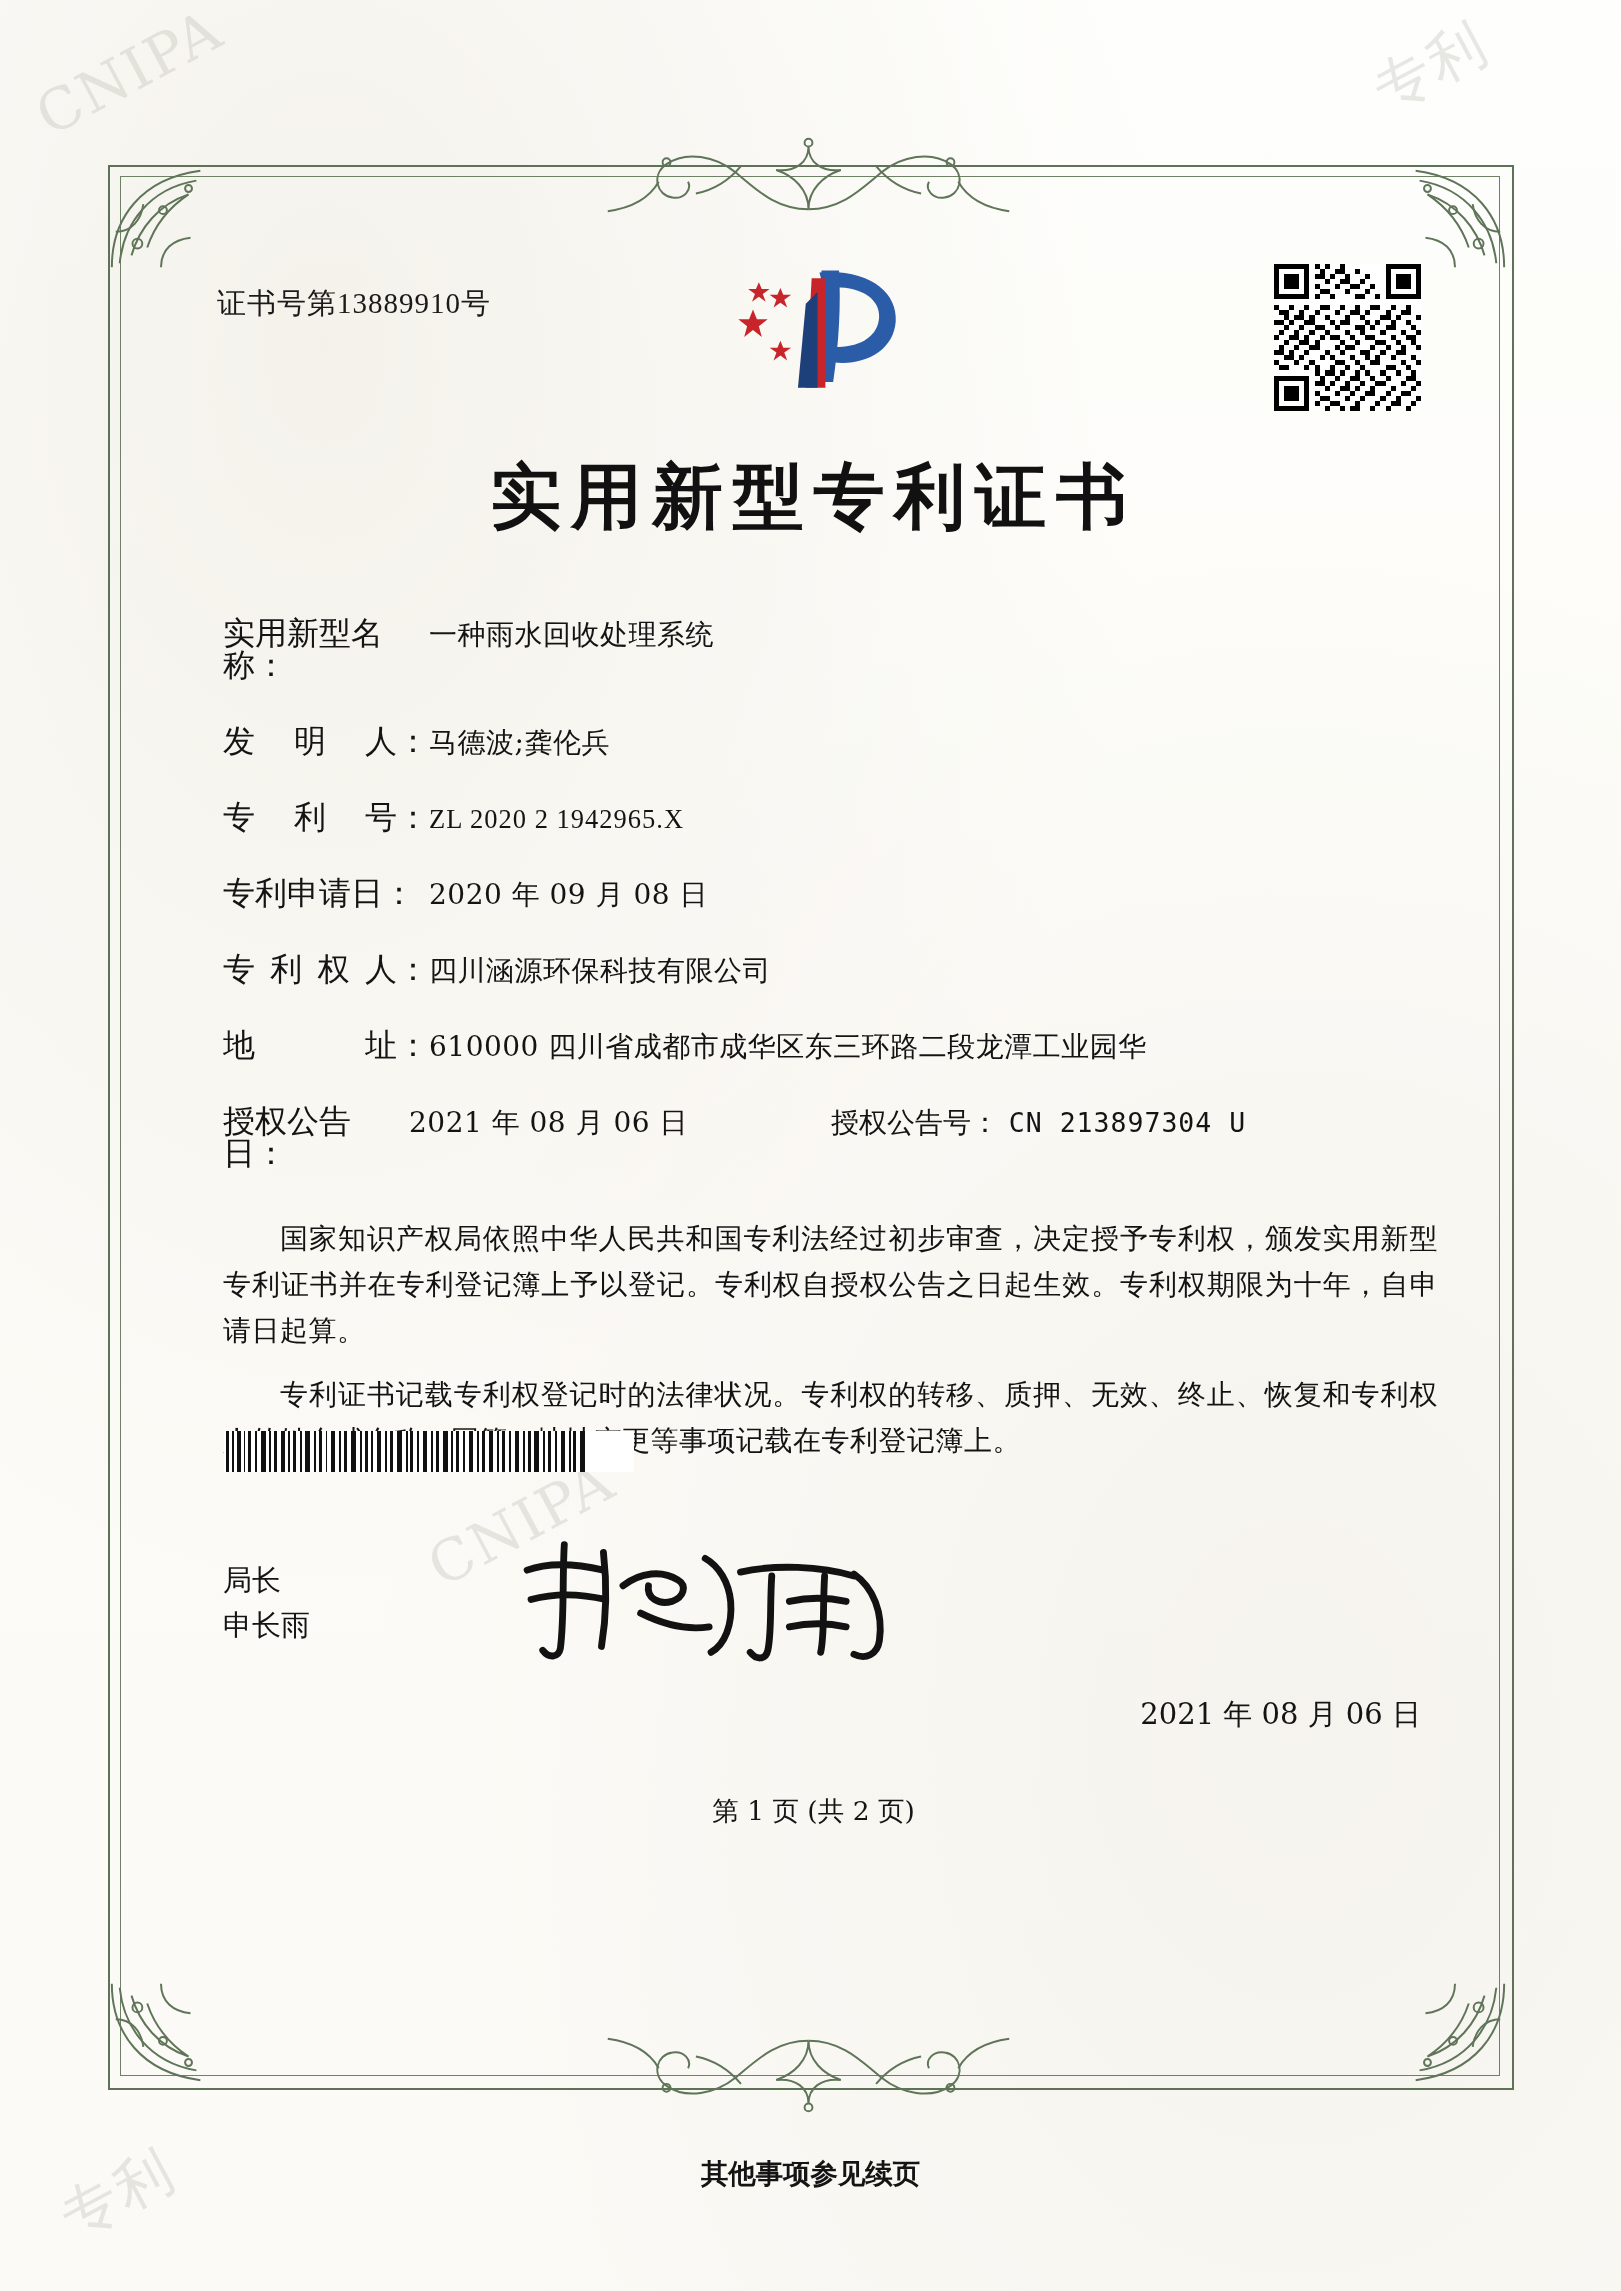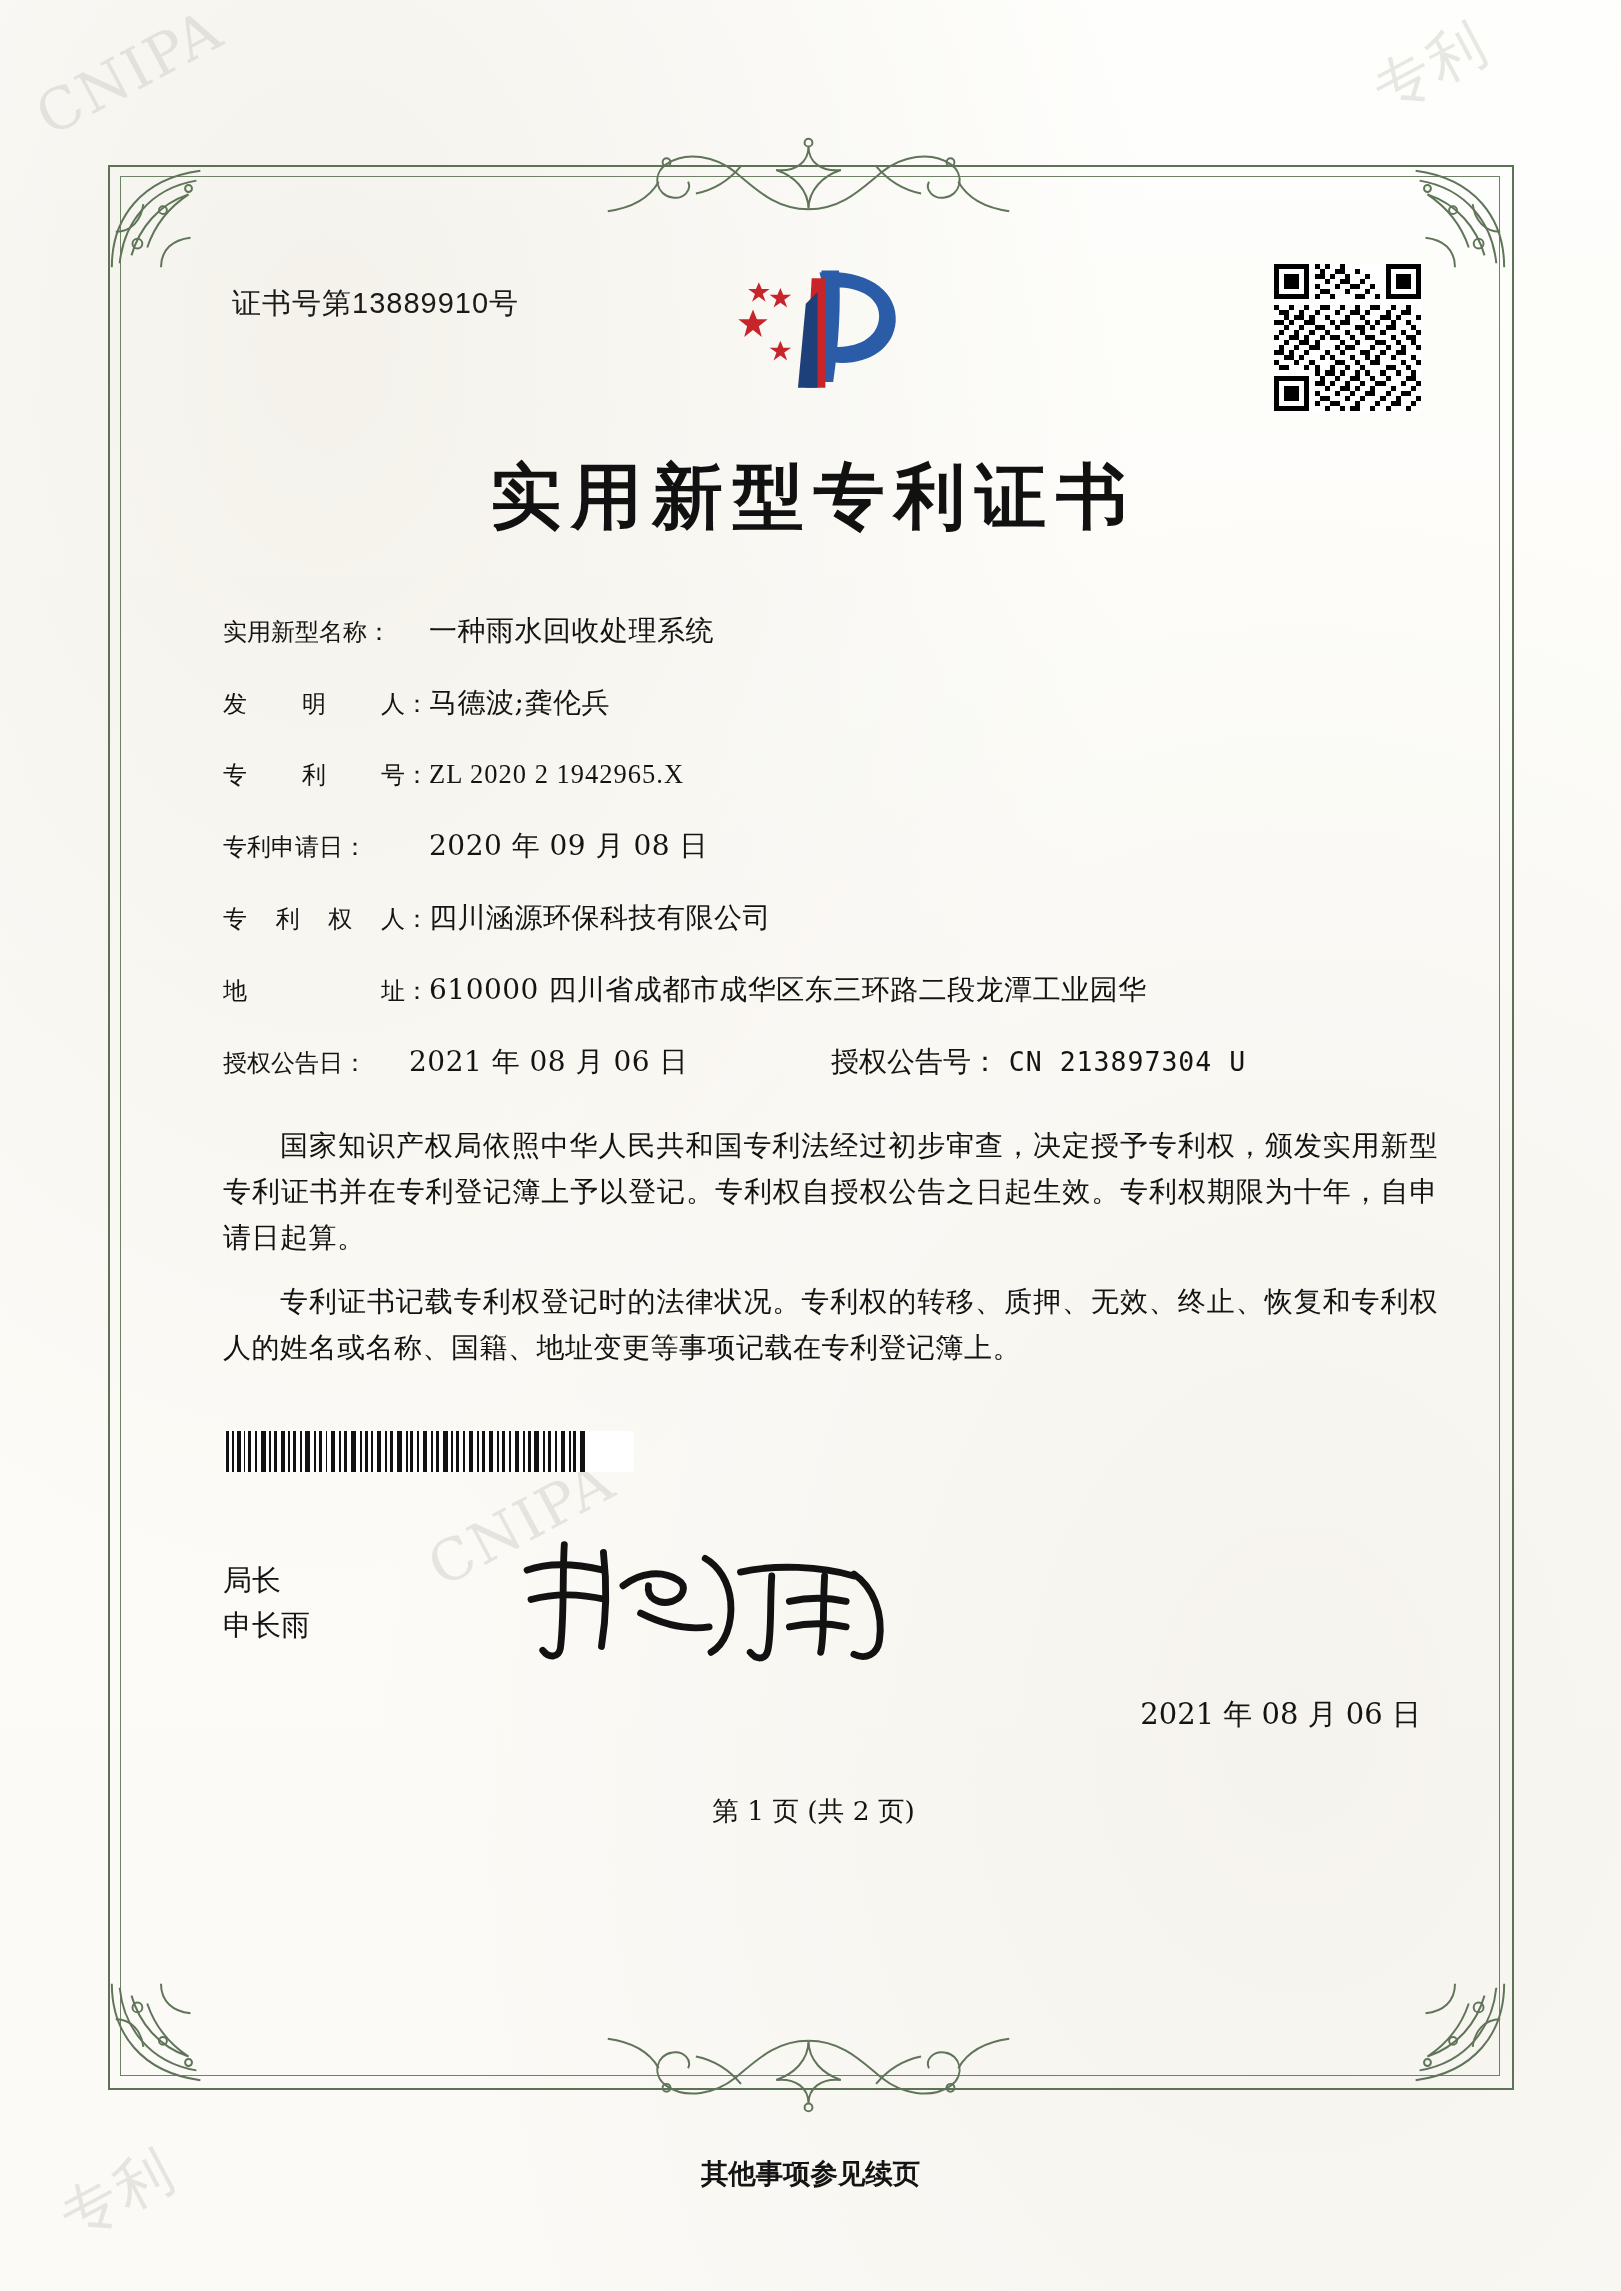--- a/index.html
+++ b/index.html
@@ -86,25 +86,25 @@
 
   
   .content {
     position: absolute;
     left: 186px; top: 225px;
     width: 1255px;
   }
 
   .cert-no {
     position: absolute;
-    left: 46px; top: 59px;
+    left: 31px; top: 59px;
     font-size: 29px;
     color: #1a1a1a;
     letter-spacing: 1px;
-    font-family: Liberation Sans, sans-serif;
+    font-family: Liberation Serif, serif;
   }
 
   
   .logo {
     position: absolute;
     left: 510px; top: 19.6px;
     width: 245px; height: 176px;
   }
   .logo svg { width: 100%; height: 100%; display: block; }
 
@@ -139,23 +139,22 @@
   .frow {
     display: flex;
     align-items: baseline;
     margin-bottom: 44px;
   }
   .flabel {
     width: 206px;
     flex: 0 0 206px;
     display: flex;
     justify-content: space-between;
-    font-size: 24px;
+    font-size: 32px;
     letter-spacing: 0;
-    text-align: right;
   }
   .flabel.tight { justify-content: flex-start; letter-spacing: 0px; }
   .fvalue {
     flex: 1;
     font-size: 28px;
     letter-spacing: 0.5px;
   }
   .fvalue.mono {
     font-family: Liberation Serif, serif;
     font-size: 26.5px;

